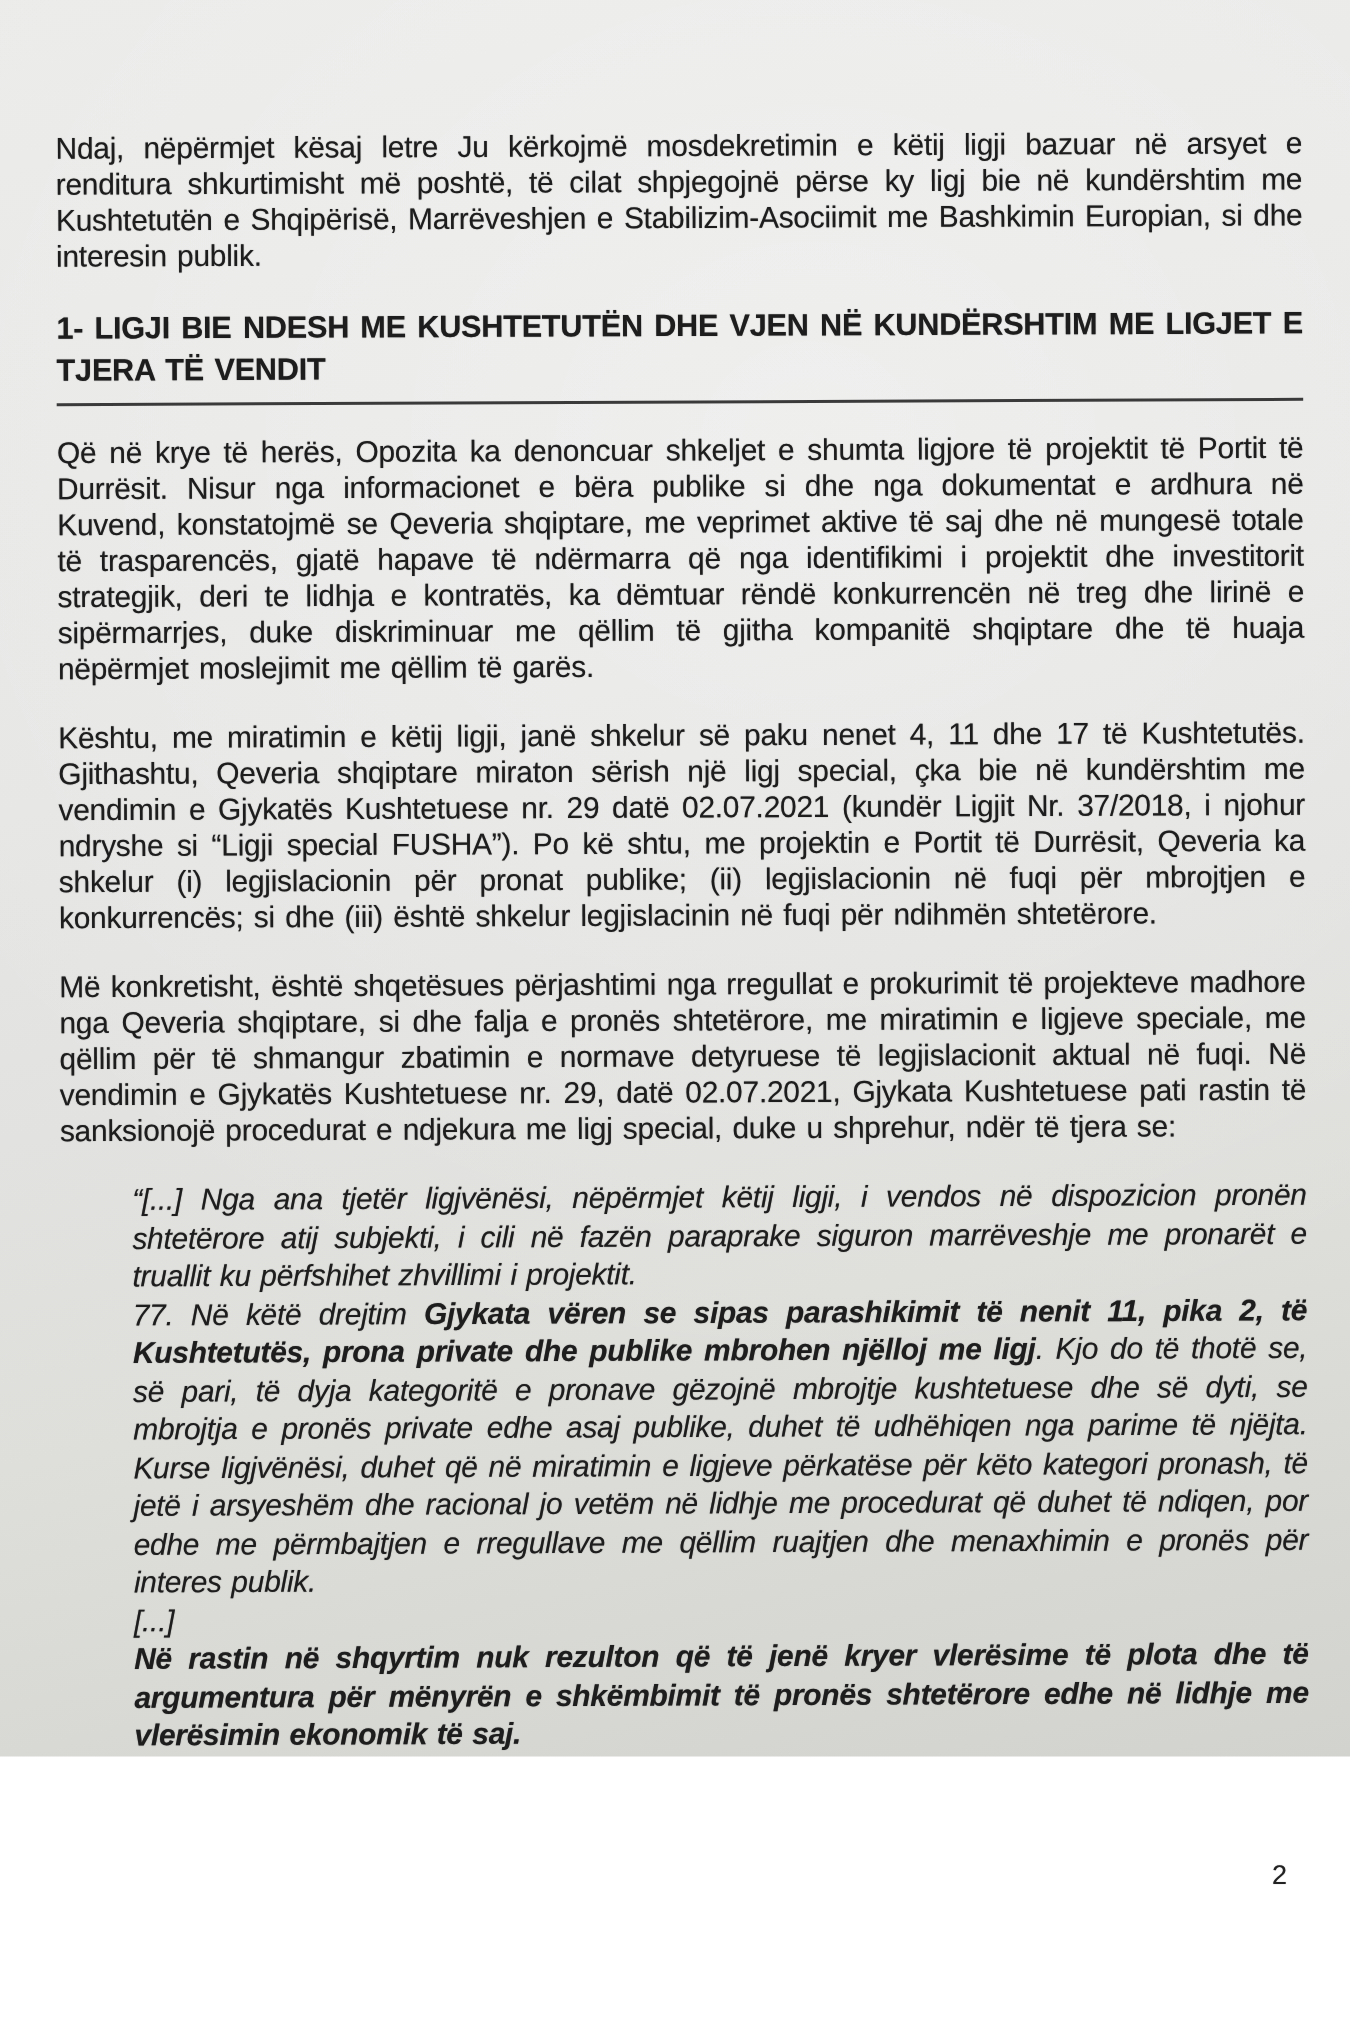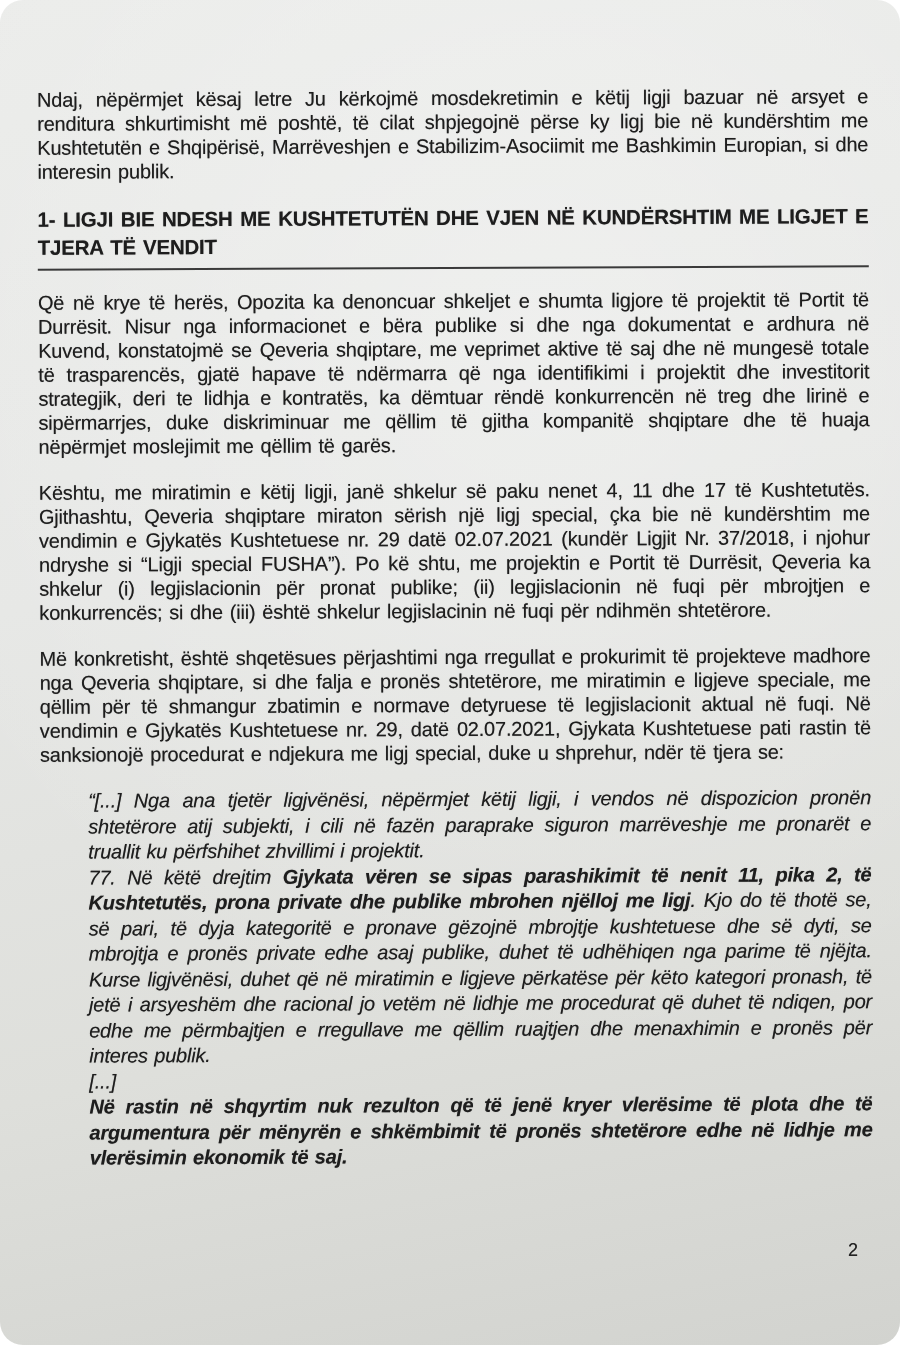--- a/index.html
+++ b/index.html
@@ -7,25 +7,24 @@
     padding: 0;
     width: 900px;
     height: 1345px;
     overflow: hidden;
     font-family: "Liberation Sans", "DejaVu Sans", sans-serif;
   }
   .paper {
     position: absolute;
     inset: 0;
     width: 900px;
-    height: 1345px;
+    height: 1171px;
     background:
       radial-gradient(130% 90% at 60% 25%, rgba(255,255,255,0.30), rgba(255,255,255,0) 60%),
       linear-gradient(168deg, #ebecea 0%, #e6e7e5 40%, #dedfdb 72%, #d2d3cf 100%);
-    border-radius: 23px;
   }
   .content {
     position: absolute;
     left: 37px;
     top: 86px;
     width: 831px;
     color: #1d1d1d;
     font-size: 20px;
     line-height: 24px;
     text-align: justify;

